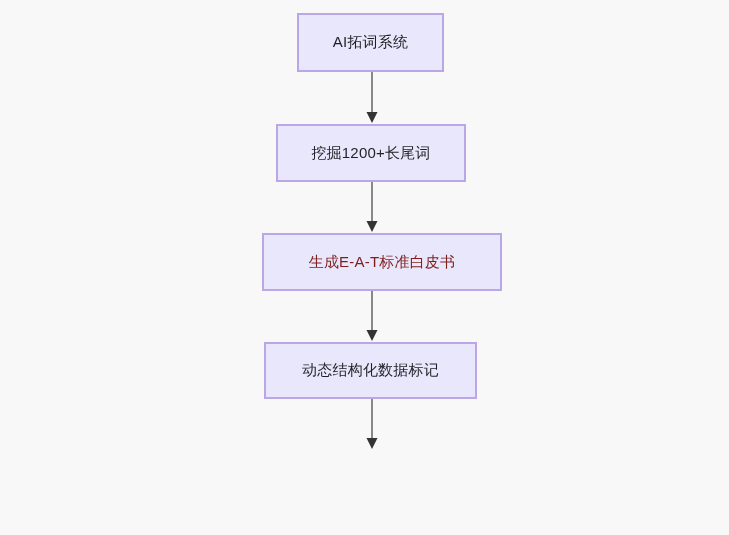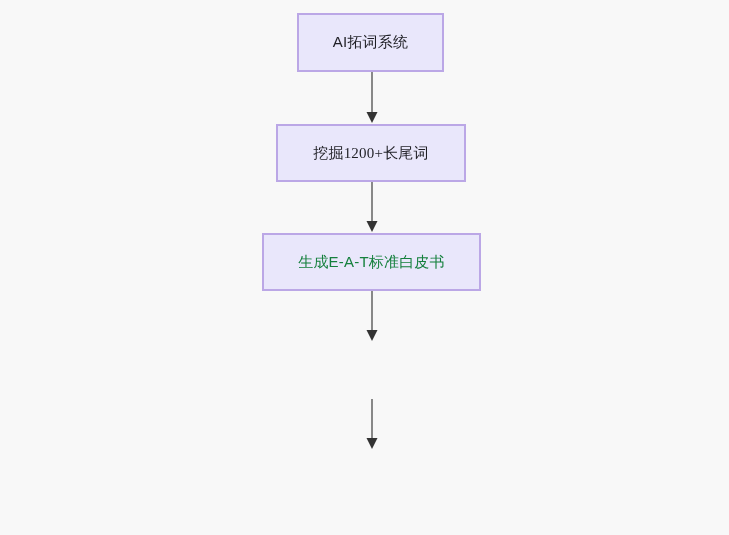--- a/index.html
+++ b/index.html
@@ -55,42 +55,45 @@
     <span class="node-label">AI拓词系统</span>
   </div>
 
   <div class="edge" style="left: 362px; top: 72px; height: 52px;">
     <svg width="20" height="52" viewBox="0 0 20 52" aria-hidden="true">
       <line x1="10" y1="0" x2="10" y2="44" stroke="#888888" stroke-width="2"></line>
       <polygon points="10,51 4.5,40 15.5,40" fill="#333333"></polygon>
     </svg>
   </div>
 
-  <div class="node" style="left: 276px; top: 124px; width: 190px; height: 58px; background: rgb(233, 231, 251); border-color: rgb(187, 167, 230); color: rgb(31, 31, 37); font-family: Liberation Serif, serif;">
+  <div class="node" style="left: 276px; top: 124px; width: 190px; height: 58px; background: rgb(233, 231, 251); border-color: rgb(187, 167, 230); color: rgb(31, 31, 37);">
     <span class="node-label">挖掘1200+长尾词</span>
   </div>
 
   <div class="edge" style="left: 362px; top: 182px; height: 51px;">
     <svg width="20" height="51" viewBox="0 0 20 51" aria-hidden="true">
       <line x1="10" y1="0" x2="10" y2="43" stroke="#888888" stroke-width="2"></line>
       <polygon points="10,50 4.5,39 15.5,39" fill="#333333"></polygon>
     </svg>
   </div>
 
-  <div class="node" style="left: 262px; top: 233px; width: 219px; height: 58px; background: rgb(233, 231, 251); border-color: rgb(187, 167, 230); color: #15803d;">
+  <div class="node" style="left: 262px; top: 233px; width: 240px; height: 58px; background: rgb(233, 231, 251); border-color: rgb(187, 167, 230); color: #7f1d1d;">
     <span class="node-label">生成E-A-T标准白皮书</span>
   </div>
 
   <div class="edge" style="left: 362px; top: 291px; height: 51px;">
     <svg width="20" height="51" viewBox="0 0 20 51" aria-hidden="true">
       <line x1="10" y1="0" x2="10" y2="43" stroke="#888888" stroke-width="2"></line>
       <polygon points="10,50 4.5,39 15.5,39" fill="#333333"></polygon>
     </svg>
   </div>
 
+  <div class="node" style="left: 264px; top: 342px; width: 213px; height: 57px; background: rgb(233, 231, 251); border-color: rgb(187, 167, 230); color: rgb(31, 31, 37);">
+    <span class="node-label">动态结构化数据标记</span>
+  </div>
 
   <div class="edge" style="left: 362px; top: 399px; height: 51px;">
     <svg width="20" height="51" viewBox="0 0 20 51" aria-hidden="true">
       <line x1="10" y1="0" x2="10" y2="43" stroke="#888888" stroke-width="2"></line>
       <polygon points="10,50 4.5,39 15.5,39" fill="#333333"></polygon>
     </svg>
   </div>
 
 
 </div>

